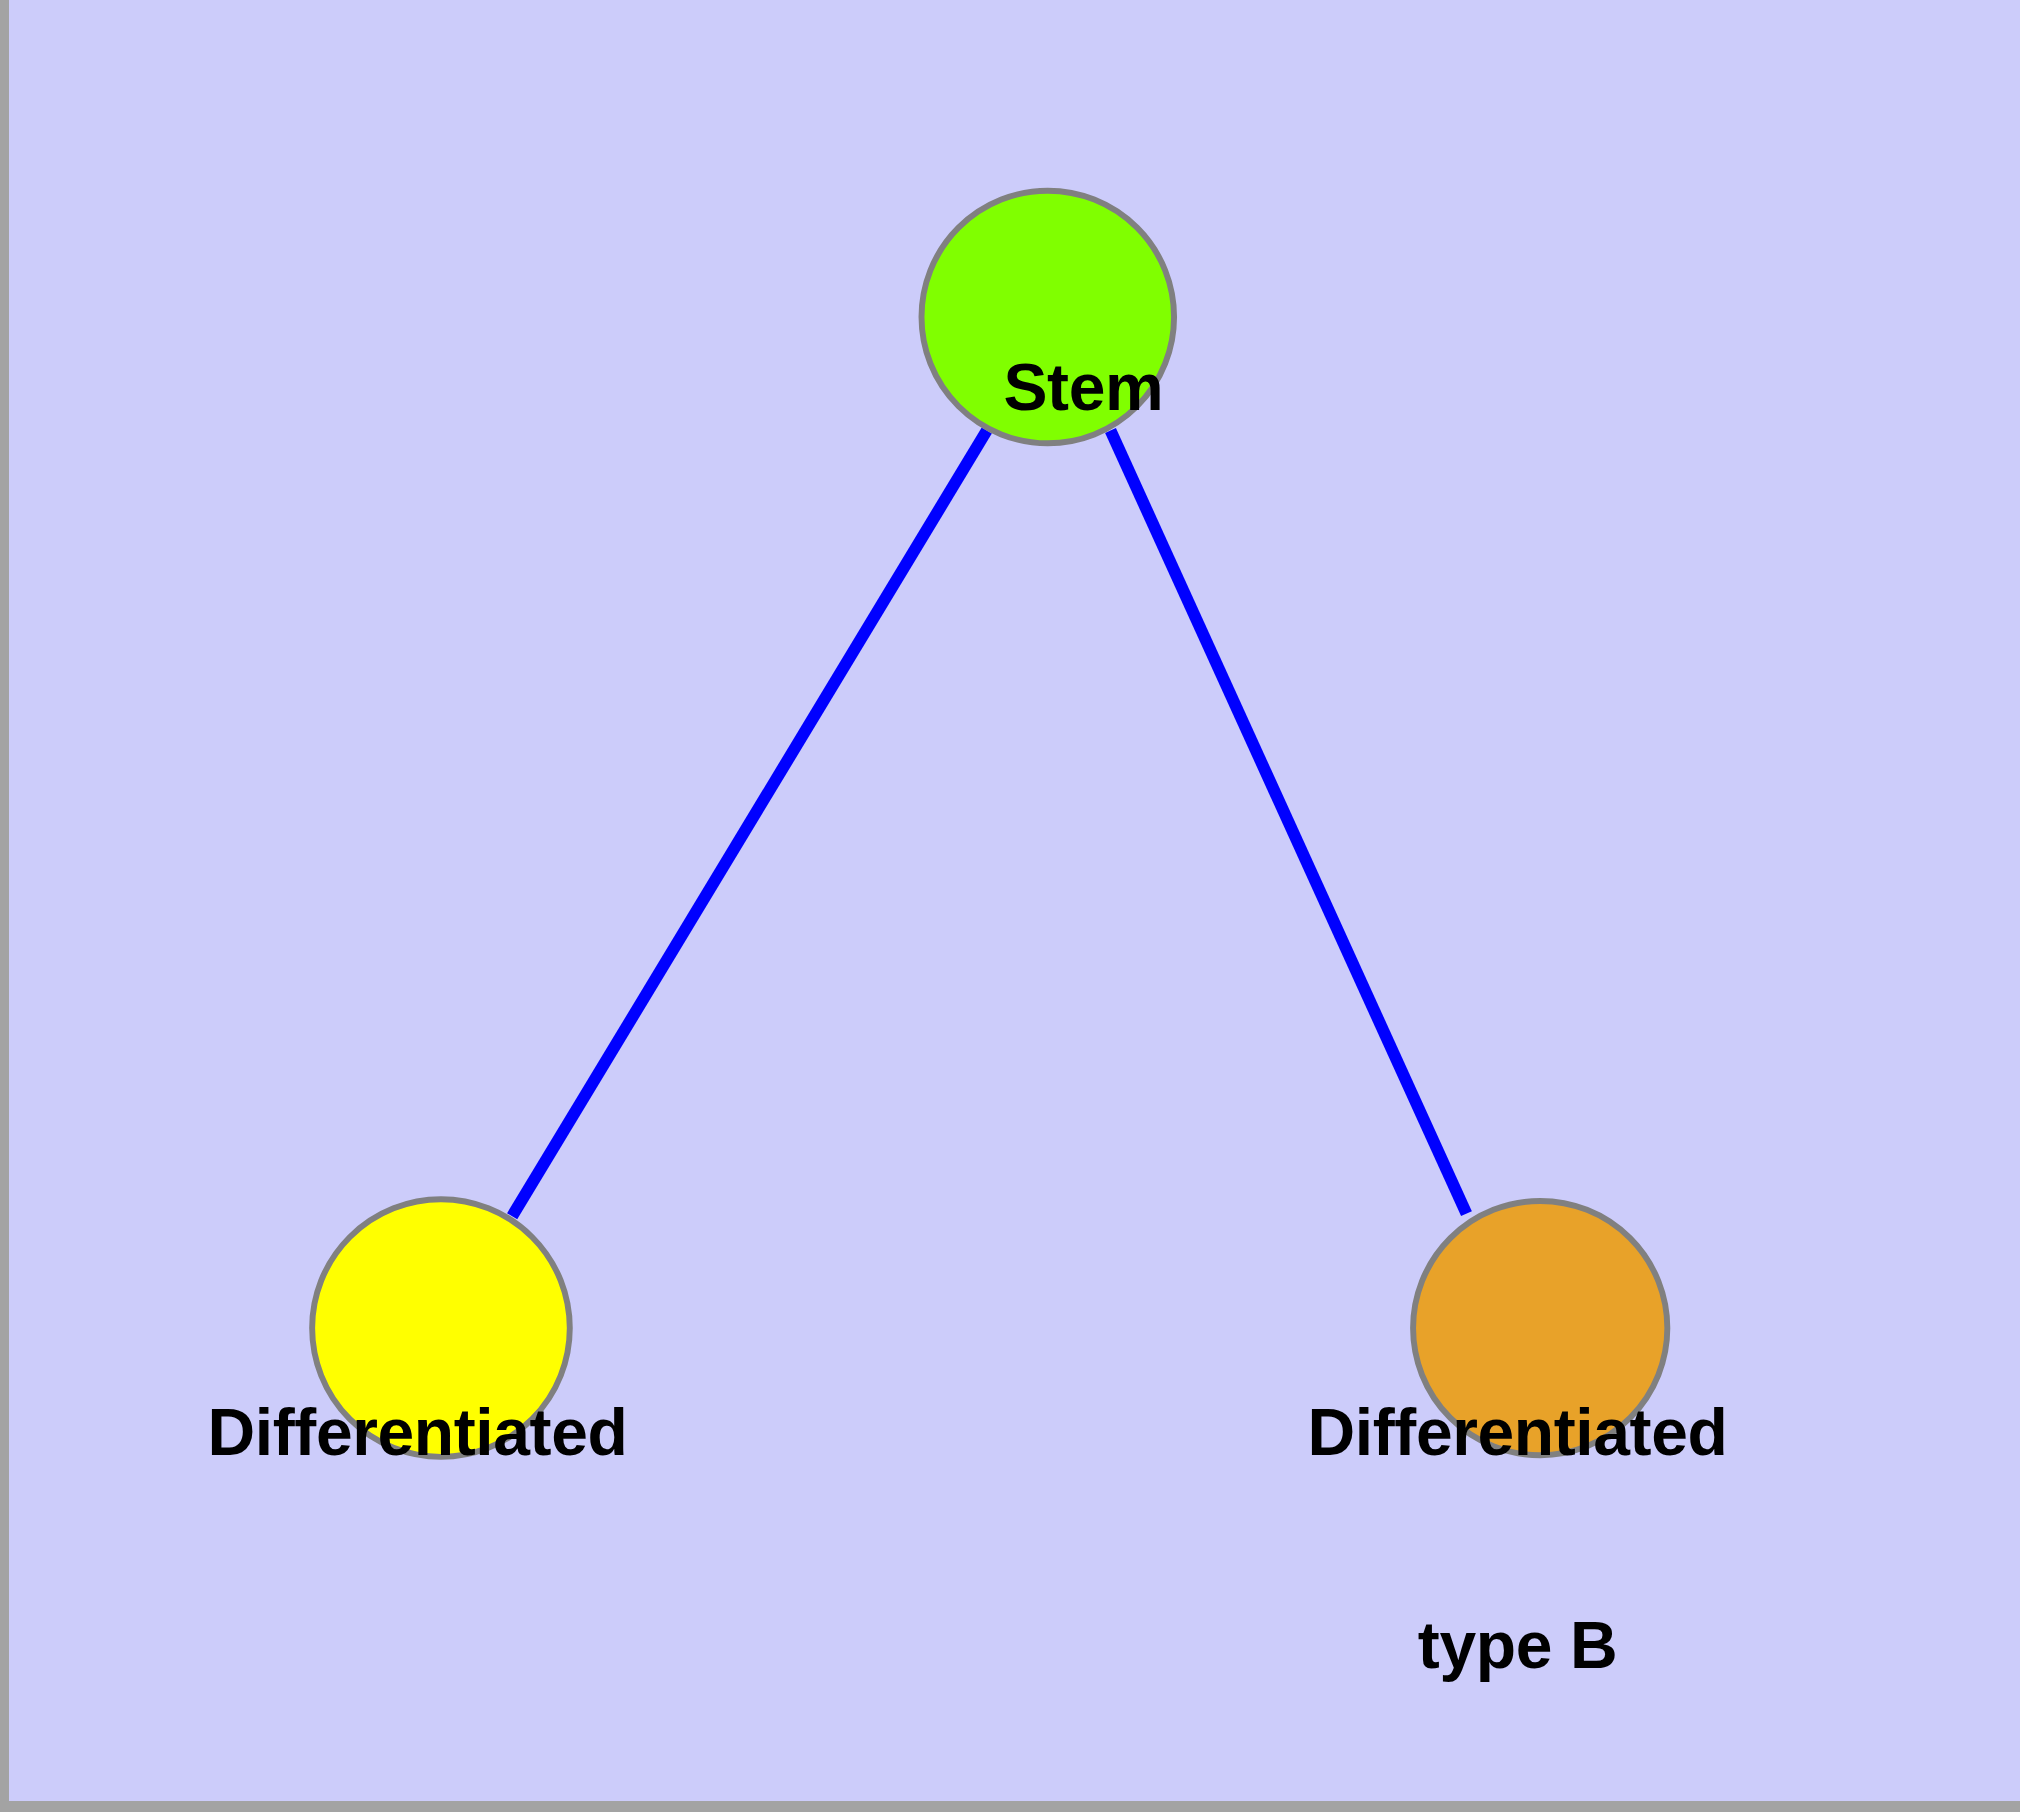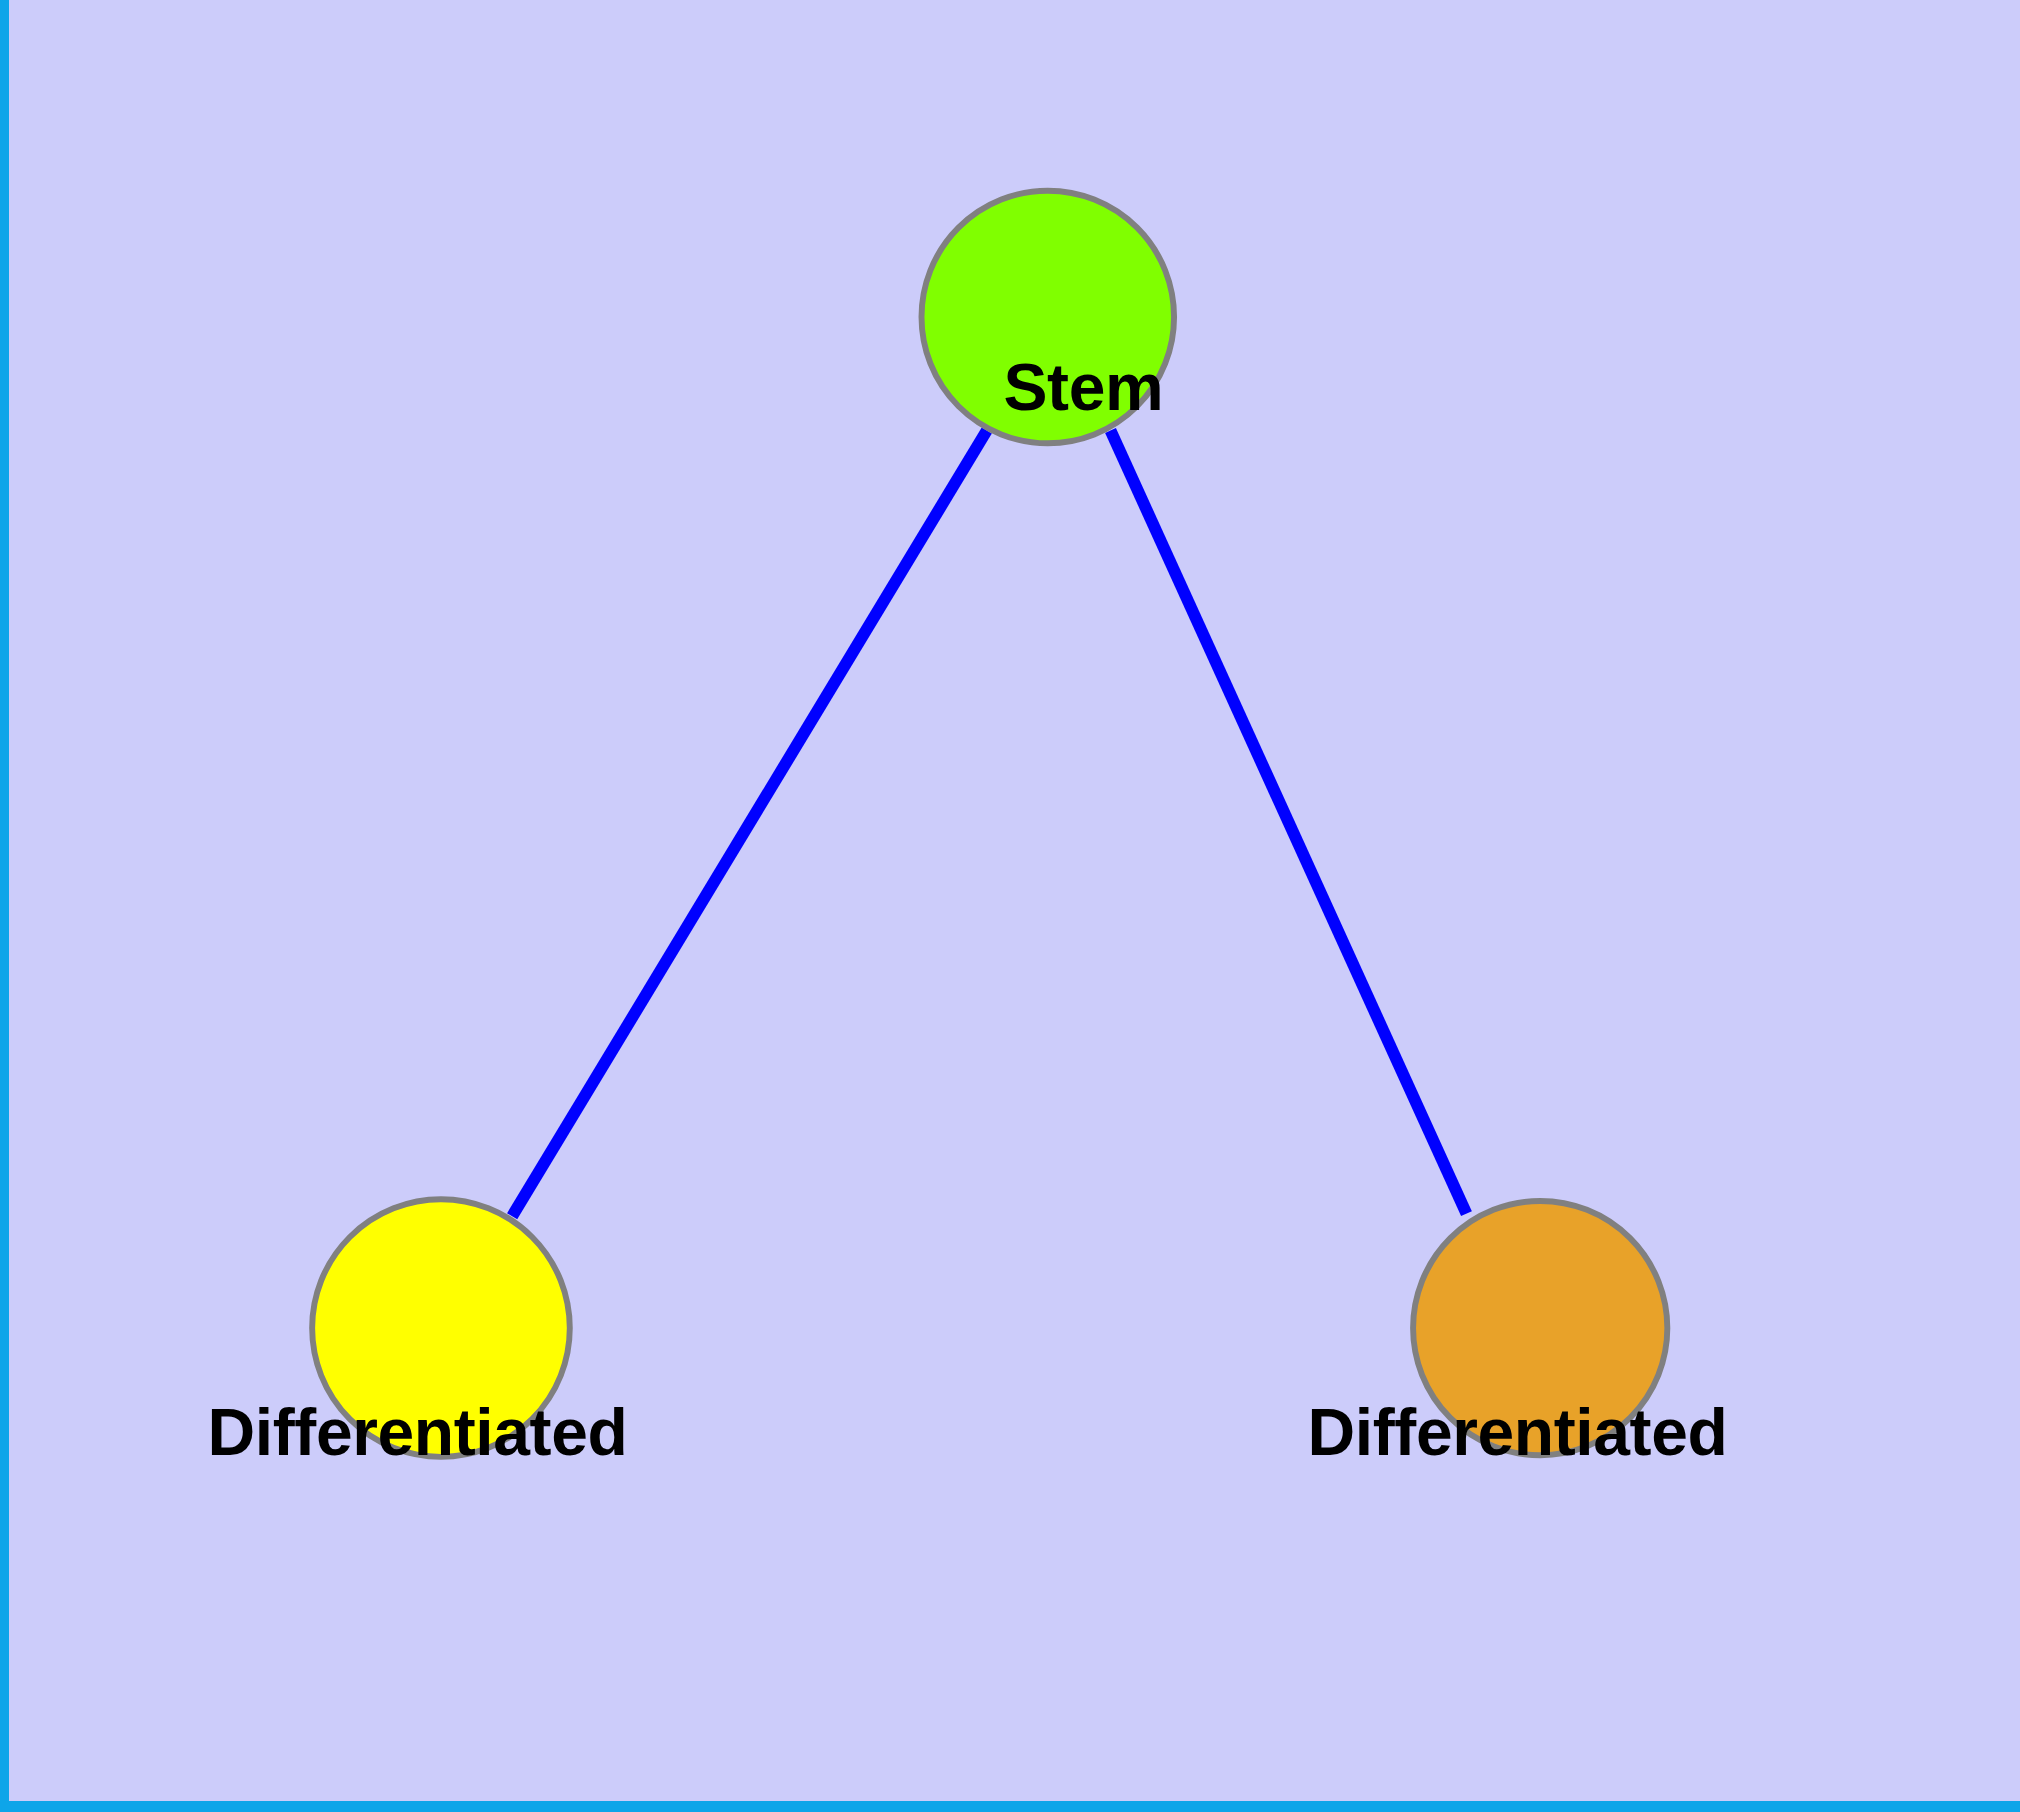--- a/index.html
+++ b/index.html
@@ -5,21 +5,21 @@
 <style>
   html, body {
     margin: 0;
     padding: 0;
     background: #ffffff;
   }
   #canvas {
     position: relative;
     width: 2021px;
     height: 1812px;
-    background: #0ea5e9;
+    background: #a3a3a3;
     overflow: hidden;
     font-family: "Liberation Sans", "DejaVu Sans", sans-serif;
   }
   #plot-area {
     position: absolute;
     left: 9.3px;
     top: 0px;
     width: 2011px;
     height: 1801px;
     background: #ccccfa;
@@ -75,16 +75,17 @@
   <div class="node-label" id="stem-label" style="left:793px; top:281px;">
     <span>Stem</span>
   </div>
 
   <div class="node-label" id="type-a-label" style="left:36px; top:1254px;">
     <div>Differentiated</div>
   </div>
 
   <div class="node-label" id="type-b-label" style="left:1136px; top:1254px;">
     <div>Differentiated</div>
+    <div>type B</div>
   </div>
 
 </div>
 
 
 </body></html>

